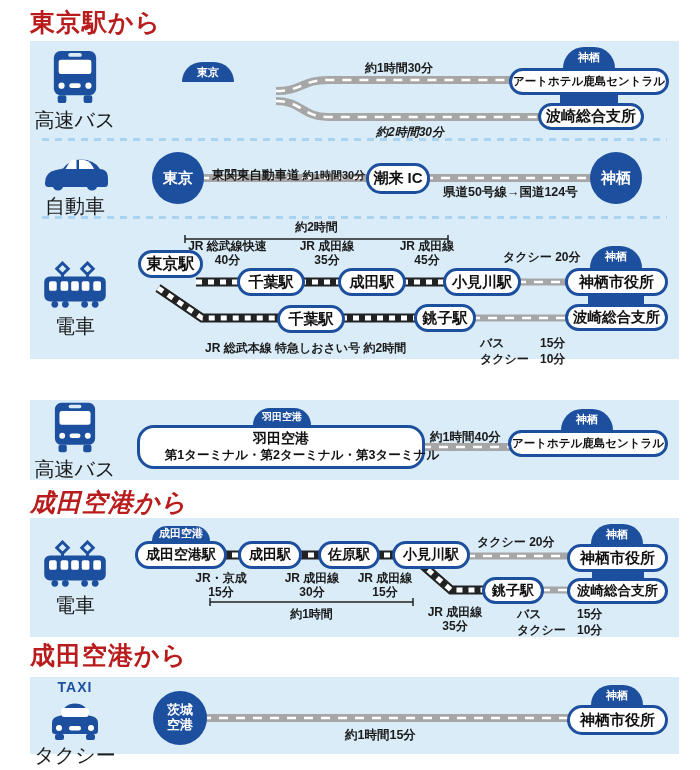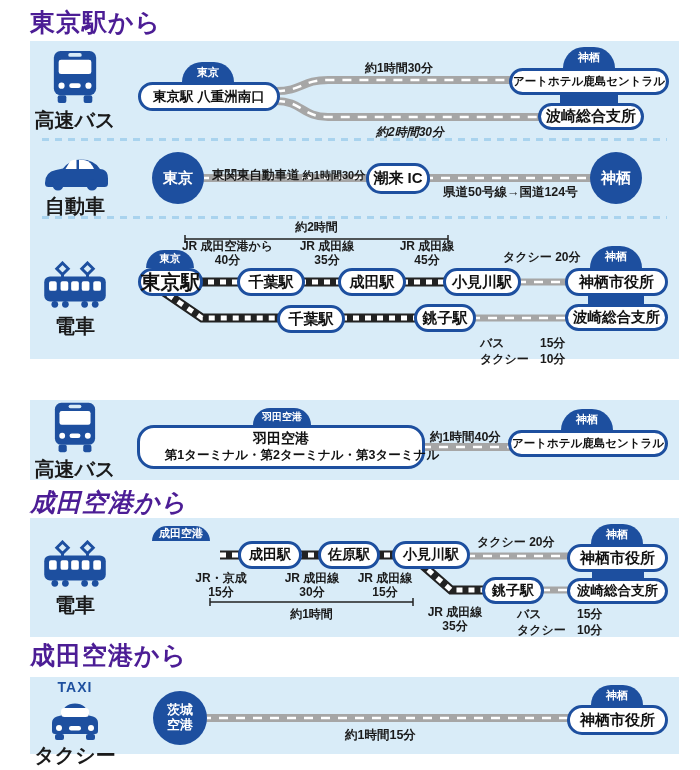--- a/index.html
+++ b/index.html
@@ -1,21 +1,21 @@
 <!DOCTYPE html>
 <html><head>
 <meta charset="utf-8">
 <style>
   html,body { margin:0; padding:0; background:#fff; font-family:"Liberation Sans","DejaVu Sans",sans-serif; }
   #stage { position:relative; width:700px; height:770px; background:#fff; overflow:hidden; color:#1a1a1a; }
-  .heading { position:absolute; left:30px; font-size:25px; font-weight:bold; color:#4c1d95; letter-spacing:1px; white-space:nowrap; }
+  .heading { position:absolute; left:30px; font-size:25px; font-weight:bold; color:#b91c1c; letter-spacing:1px; white-space:nowrap; }
   .panel { position:absolute; left:30px; width:649px; background:#d9ecf8; }
   .lines { position:absolute; left:0; top:0; z-index:0; }
   .modecol { position:absolute; left:0; width:90px; display:flex; flex-direction:column; align-items:center; z-index:2; }
-  .mode { font-size:20px; font-weight:bold; color:#1a1a1a; white-space:nowrap; margin-top:2px; }
+  .mode { font-size:20px; font-weight:normal; color:#1a1a1a; white-space:nowrap; margin-top:2px; }
   .node { position:absolute; background:#fff; border:3px solid #1d4f9f; border-radius:15px;
           display:flex; align-items:center; justify-content:center; font-weight:bold; color:#111;
           white-space:nowrap; z-index:2; box-sizing:border-box; }
   .node.twoline { flex-direction:column; line-height:1.25; border-radius:17px; }
   .dome { position:absolute; background:#1d4f9f; color:#fff; font-weight:bold; font-size:11px;
           display:flex; justify-content:center; align-items:flex-start; padding-top:3px;
           box-sizing:border-box; z-index:1; }
   .conn { position:absolute; background:#1d4f9f; z-index:1; }
   .circle { position:absolute; background:#1d4f9f; color:#fff; border-radius:50%;
             display:flex; flex-direction:column; align-items:center; justify-content:center;
@@ -91,21 +91,20 @@
             <circle cx="40" cy="38" r="3.2" fill="#fff"></circle>
           <rect x="20" y="35.5" width="12" height="5" rx="2.5" fill="#fff"></rect>
           <rect x="8" y="48" width="9" height="8" rx="2"></rect>
             <rect x="35" y="48" width="9" height="8" rx="2"></rect>
         </svg>
       </span>
       <span class="mode">高速バス</span>
     </div>
 
     <div class="dome" style="left:152px; top:21px; width:52px; height:20px; border-radius:26px 26px 0 0;">東京</div>
-    <div class="node" style="left:108px; top:41px; width:142px; height:29px; font-size:13.5px;">東京駅 八重洲南口</div>
 
     <div class="lbl" style="left:335px; top:19px;">約1時間30分</div>
     <div class="lbl" style="left:346px; top:83px;font-style:italic;">約2時間30分</div>
 
     <div class="conn" style="left:530px; top:40px; width:58px; height:35px;"></div>
     <div class="dome" style="left:533px; top:6px; width:52px; height:21px; border-radius:26px 26px 0 0;">神栖</div>
     <div class="node" style="left:479px; top:27px; width:160px; height:27px; font-size:11.5px;">アートホテル鹿島セントラル</div>
     <div class="node" style="left:508px; top:62px; width:106px; height:27px; font-size:15px;">波崎総合支所</div>
 
     <div class="modecol" style="top:108px;">
@@ -151,47 +150,48 @@
             <rect x="52" y="21" width="8" height="10" rx="2"></rect>
           </g>
         </svg>
       </span>
       <span class="mode">電車</span>
     </div>
 
     <div class="lbl" style="left:155px; top:178px; width:263px; text-align:center;">約2時間</div>
 
     <div class="seg" style="left:150px; top:198px; width:95px;">
-      <div>JR 成田空港から</div>
+      <div>JR 総武線快速</div>
       <div>40分</div>
     </div>
     <div class="seg" style="left:262px; top:198px; width:70px;">
       <div>JR 成田線</div>
       <div>35分</div>
     </div>
     <div class="seg" style="left:362px; top:198px; width:70px;">
       <div>JR 成田線</div>
       <div>45分</div>
     </div>
     <div class="lbl" style="left:473px; top:208px;">タクシー 20分</div>
 
     <div class="dome" style="left:116px; top:209px; width:48px; height:18px; border-radius:24px 24px 0 0; font-size:10.5px; padding-top:2px;">東京</div>
-    <div class="node" style="left:108px; top:227px; width:65px; height:28px; font-size:20px;">東京駅</div>
+    <div class="node" style="left:108px; top:209px; width:65px; height:28px; font-size:16px;">東京駅</div>
     <div class="node" style="left:207px; top:227px; width:68px; height:28px; font-size:15px;">千葉駅</div>
     <div class="node" style="left:308px; top:227px; width:68px; height:28px; font-size:15px;">成田駅</div>
     <div class="node" style="left:413px; top:227px; width:78px; height:28px; font-size:15px;">小見川駅</div>
 
     <div class="conn" style="left:558px; top:240px; width:56px; height:36px;"></div>
     <div class="dome" style="left:560px; top:205px; width:52px; height:22px; border-radius:26px 26px 0 0;">神栖</div>
     <div class="node" style="left:535px; top:227px; width:103px; height:28px; font-size:15px;">神栖市役所</div>
 
     <div class="node" style="left:247px; top:264px; width:68px; height:28px; font-size:15px;">千葉駅</div>
     <div class="node" style="left:384px; top:263px; width:62px; height:28px; font-size:15px;">銚子駅</div>
     <div class="node" style="left:535px; top:263px; width:103px; height:27px; font-size:14.5px;">波崎総合支所</div>
 
+    <div class="lbl" style="left:175px; top:299px;">JR 総武本線  特急しおさい号  約2時間</div>
     <div class="pair" style="left:450px; top:294px;">
       <span>バス</span>
         <span>15分</span>
       <span>タクシー</span>
         <span>10分</span>
     </div>
   </div>
 
 
   <div class="panel" style="top:400px; height:80px;">
@@ -277,20 +277,21 @@
             <rect x="29" y="21" width="8" height="10" rx="2"></rect>
               <rect x="40" y="21" width="8" height="10" rx="2"></rect>
             <rect x="52" y="21" width="8" height="10" rx="2"></rect>
           </g>
         </svg>
       </span>
       <span class="mode">電車</span>
     </div>
 
     <div class="dome" style="left:122px; top:8px; width:58px; height:15px; border-radius:29px 29px 0 0; font-size:11px; padding-top:0;text-align:right;">成田空港</div>
+    <div class="node" style="left:105px; top:23px; width:92px; height:28px; font-size:14px;">成田空港駅</div>
     <div class="node" style="left:208px; top:23px; width:64px; height:28px; font-size:14px;">成田駅</div>
     <div class="node" style="left:288px; top:23px; width:62px; height:28px; font-size:14px;">佐原駅</div>
     <div class="node" style="left:362px; top:23px; width:78px; height:28px; font-size:14px;">小見川駅</div>
 
     <div class="lbl" style="left:447px; top:16px;">タクシー 20分</div>
 
     <div class="conn" style="left:562px; top:40px; width:52px; height:28px;"></div>
     <div class="dome" style="left:561px; top:6px; width:52px; height:20px; border-radius:26px 26px 0 0;">神栖</div>
     <div class="node" style="left:537px; top:26px; width:101px; height:28px; font-size:15px;">神栖市役所</div>
     <div class="node" style="left:452px; top:59px; width:62px; height:27px; font-size:14px;">銚子駅</div>

